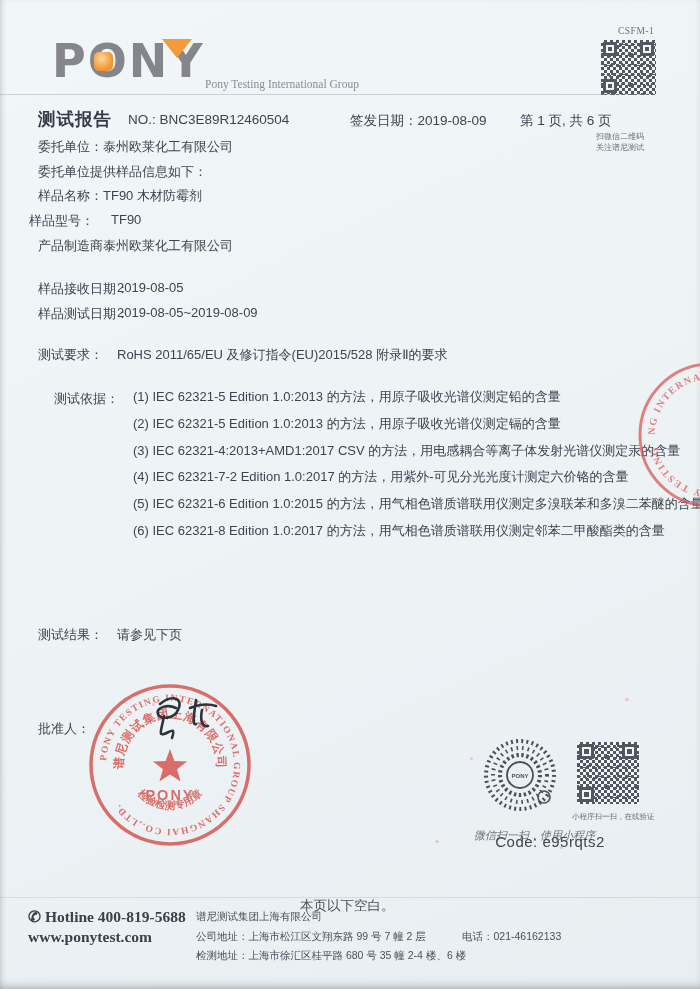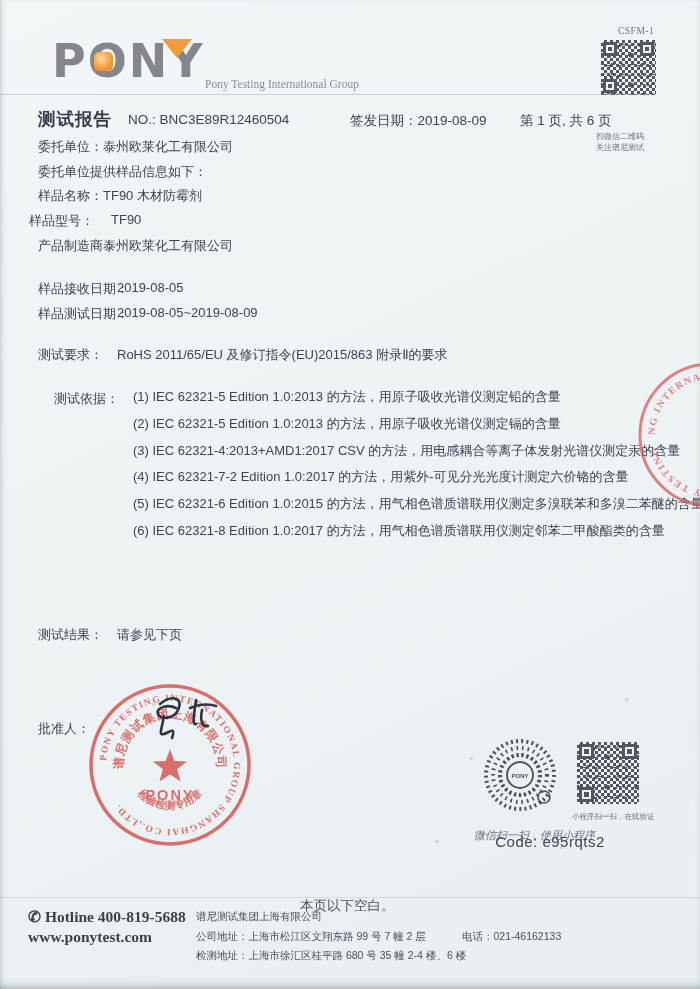--- a/index.html
+++ b/index.html
@@ -87,21 +87,21 @@
   <span class="t13 abs" style="left:38px;top:237px;">产品制造商：</span>
   <span class="t13 abs" style="left:103px;top:237px;">泰州欧莱化工有限公司</span>
 
   <span class="t13 abs" style="left:38px;top:280px;">样品接收日期：</span>
   <span class="t13 abs" style="left:117px;top:280px;">2019-08-05</span>
 
   <span class="t13 abs" style="left:38px;top:305px;">样品测试日期：</span>
   <span class="t13 abs" style="left:117px;top:305px;">2019-08-05~2019-08-09</span>
 
   <span class="t13 abs" style="left:38px;top:346px;">测试要求：</span>
-  <span class="t13 abs" style="left:117px;top:346px;">RoHS 2011/65/EU 及修订指令(EU)2015/863 附录Ⅱ的要求</span>
+  <span class="t13 abs" style="left:117px;top:346px;">RoHS 2011/65/EU 及修订指令(EU)2015/528 附录Ⅱ的要求</span>
 
   <span class="t13 abs" style="left:38px;top:390px;margin-left:16px;">测试依据：</span>
   <div class="basis abs" style="left:117px;top:384px;margin-left:16px;">
     <div>(1) IEC 62321-5 Edition 1.0:2013 的方法，用原子吸收光谱仪测定铅的含量</div>
     <div>(2) IEC 62321-5 Edition 1.0:2013 的方法，用原子吸收光谱仪测定镉的含量</div>
     <div>(3) IEC 62321-4:2013+AMD1:2017 CSV 的方法，用电感耦合等离子体发射光谱仪测定汞的含量</div>
     <div>(4) IEC 62321-7-2 Edition 1.0:2017 的方法，用紫外-可见分光光度计测定六价铬的含量</div>
     <div>(5) IEC 62321-6 Edition 1.0:2015 的方法，用气相色谱质谱联用仪测定多溴联苯和多溴二苯醚的含量</div>
     <div>(6) IEC 62321-8 Edition 1.0:2017 的方法，用气相色谱质谱联用仪测定邻苯二甲酸酯类的含量</div>
   </div>

